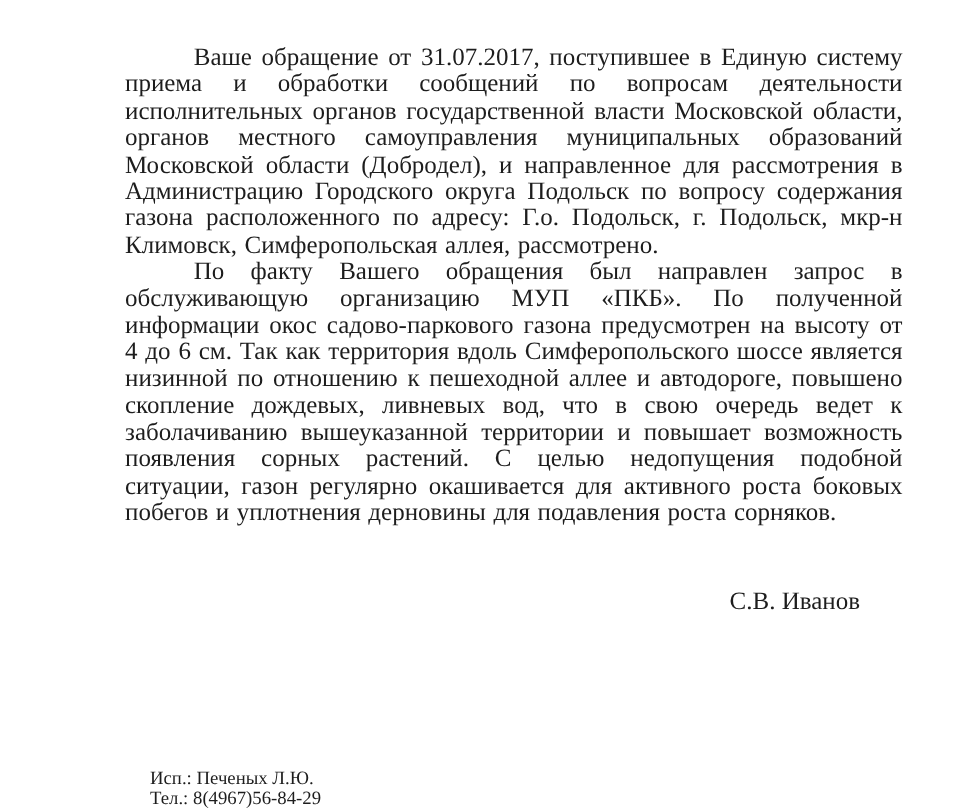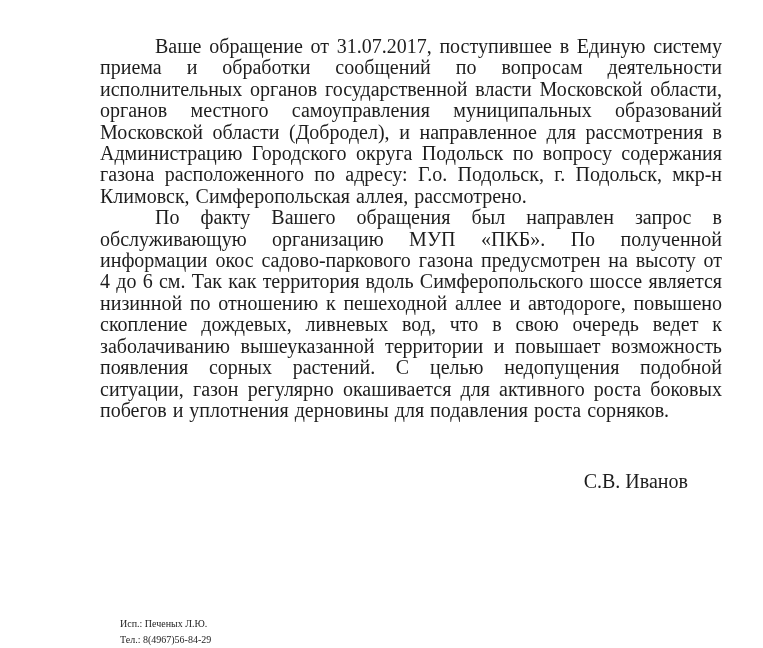--- a/index.html
+++ b/index.html
@@ -42,21 +42,21 @@
     right: 75px;
     font-size: 20px;
     line-height: 22px;
     white-space: nowrap;
     margin-left: 20px;
   }
   .footer {
     position: absolute;
     left: 120px;
     top: 616px;
-    font-size: 10px;
+    font-size: 15px;
     line-height: 15.5px;
   }
   .footer-line {
     white-space: nowrap;
   }
 </style>
 </head>
 <body>
 
 <div class="page">

